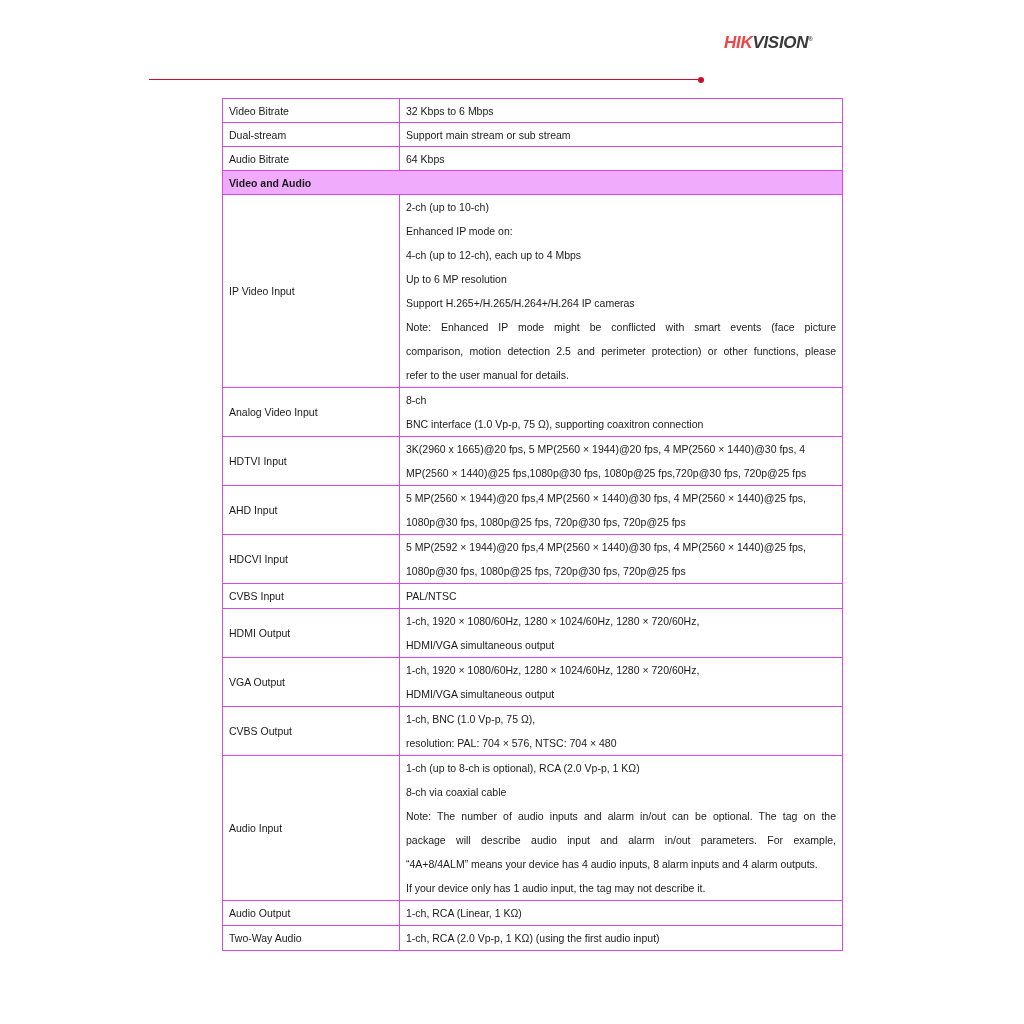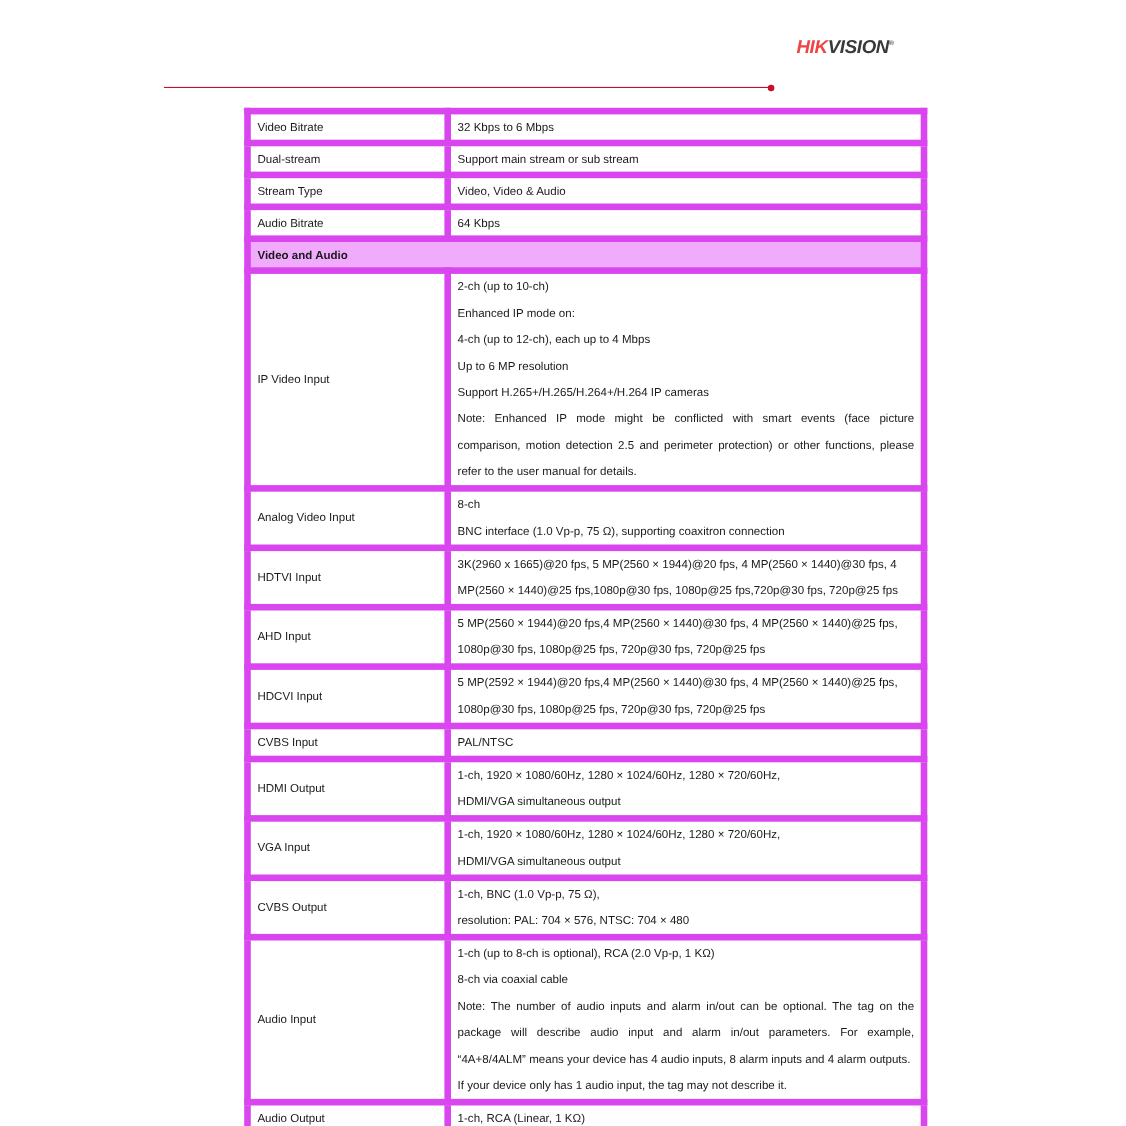--- a/index.html
+++ b/index.html
@@ -7,21 +7,21 @@
          font-family:"Liberation Sans", sans-serif; color:#1a1a1a; }
   .logo { position:absolute; left:724px; top:33px; font-family:"Liberation Sans", sans-serif;
           font-size:17px; font-weight:bold; font-style:italic; letter-spacing:-0.3px; }
   .logo .hik { color:#ef4444; }
   .logo .vision { color:#3a3a3a; }
   .logo .reg { font-size:6px; vertical-align:super; color:#3a3a3a; font-style:normal; }
   .rule { position:absolute; left:149px; top:79px; width:550px; height:1px; background:#c8102e; }
   .rule-dot { position:absolute; left:698px; top:77px; width:6px; height:6px; border-radius:50%; background:#c8102e; }
   table.spec { position:absolute; left:222px; top:98px; width:621px; border-collapse:collapse;
                font-size:10.5px; table-layout:fixed; }
-  table.spec td { border:6px solid #d946ef; padding:0 6px; vertical-align:middle; }
+  table.spec td { border:1px solid #d946ef; padding:0 6px; vertical-align:middle; }
   table.spec td.k { width:164px; }
   table.spec td.v { }
   table.spec tr.row1 td { height:23px; }
   .line { display:block; height:24px; line-height:24px; white-space:nowrap; }
   .line.just { white-space:normal; text-align:justify; text-align-last:justify; }
   tr.section td { background:#f0abfc; font-weight:bold; height:23px; }
 </style>
 </head>
 <body>
 
@@ -33,24 +33,20 @@
 
 <table class="spec">
   <tbody id="spec-body">
     <tr class="row1">
       <td class="k">Video Bitrate</td>
       <td class="v">32 Kbps to 6 Mbps</td>
     </tr>
     <tr class="row1">
       <td class="k">Dual-stream</td>
       <td class="v">Support main stream or sub stream</td>
-    </tr>
-    <tr class="row1">
-      <td class="k">Stream Type</td>
-      <td class="v">Video, Video &amp; Audio</td>
     </tr>
     <tr class="row1">
       <td class="k">Audio Bitrate</td>
       <td class="v">64 Kbps</td>
     </tr>
     <tr class="section">
       <td colspan="2">Video and Audio</td>
     </tr>
   <tr>
         <td class="k">IP Video Input</td>
@@ -100,21 +96,21 @@
         </td>
       </tr>
       <tr>
         <td class="k">HDMI Output</td>
         <td class="v">
           <span class="line">1-ch, 1920 × 1080/60Hz, 1280 × 1024/60Hz, 1280 × 720/60Hz,</span>
           <span class="line">HDMI/VGA simultaneous output</span>
         </td>
       </tr>
       <tr>
-        <td class="k">VGA Input</td>
+        <td class="k">VGA Output</td>
         <td class="v">
           <span class="line">1-ch, 1920 × 1080/60Hz, 1280 × 1024/60Hz, 1280 × 720/60Hz,</span>
           <span class="line">HDMI/VGA simultaneous output</span>
         </td>
       </tr>
       <tr>
         <td class="k">CVBS Output</td>
         <td class="v">
           <span class="line">1-ch, BNC (1.0 Vp-p, 75 Ω),</span>
           <span class="line">resolution: PAL: 704 × 576, NTSC: 704 × 480</span>

